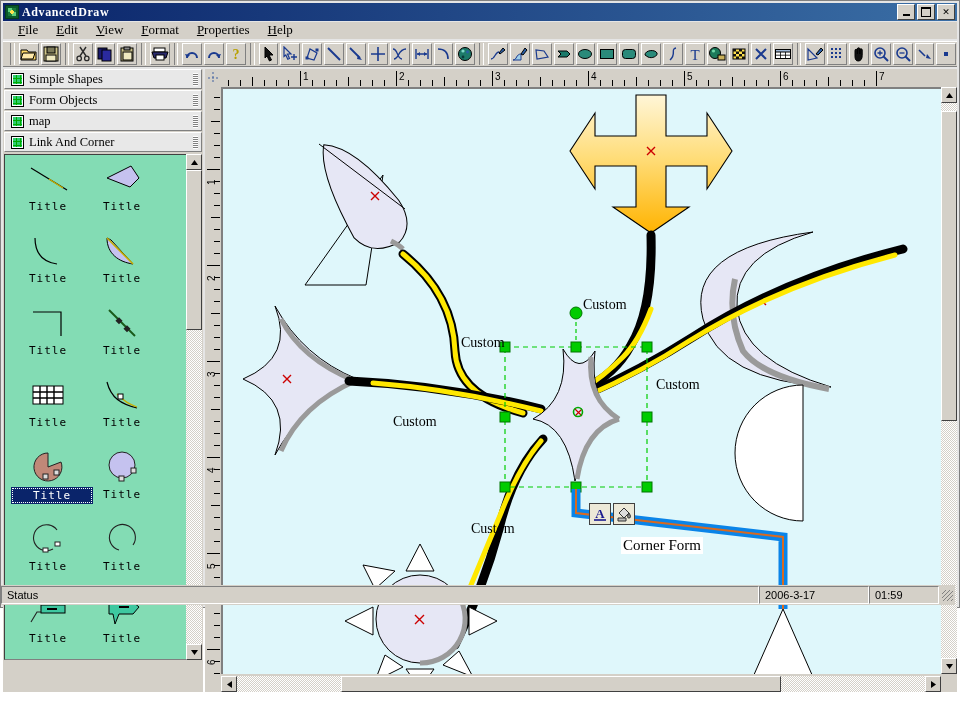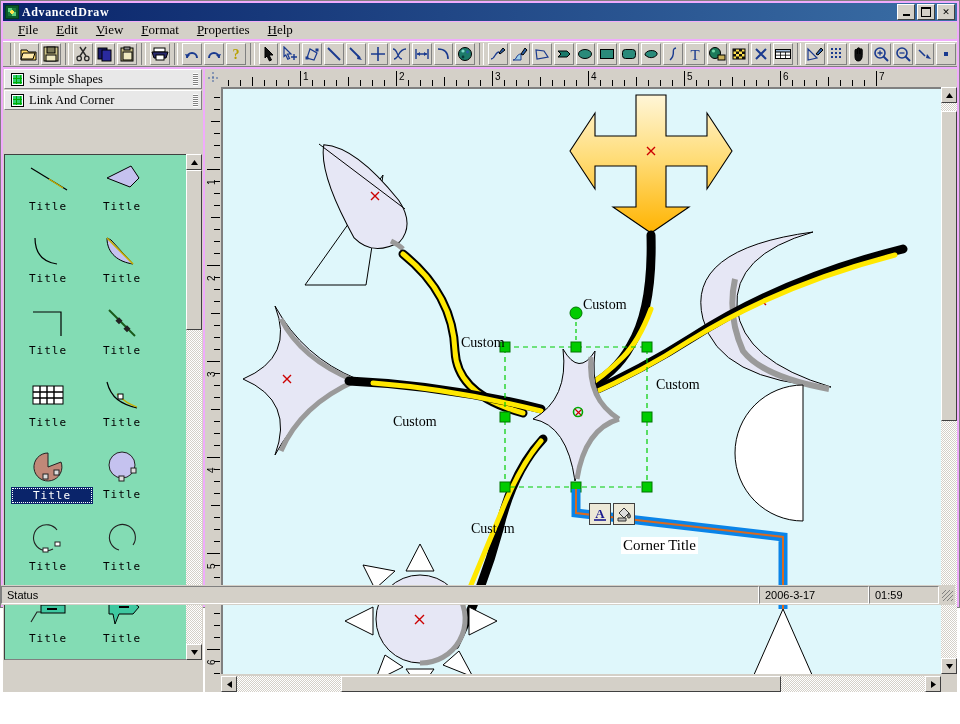--- a/index.html
+++ b/index.html
@@ -1,18 +1,18 @@
 <!DOCTYPE html>
 <html><head>
 <meta charset="utf-8">
 <style>
   html,body{margin:0;padding:0;background:#fff;}
   body{width:960px;height:724px;overflow:hidden;
        font-family:"Liberation Serif",serif;font-size:12px;}
-  .app{position:relative;width:960px;height:608px;background:#f0abfc;
+  .app{position:relative;width:960px;height:608px;background:#e5e5e5;
        border:1px solid #808080;box-sizing:border-box;}
 
   
   .titlebar{position:absolute;left:2px;top:2px;width:954px;height:18px;
      background:linear-gradient(to right,#0a246a,#3a6ea5);
      display:flex;align-items:center;}
   .tb-ico{width:14px;height:14px;margin:0 3px 0 2px;position:relative;
      background:#0a5a2a;border:1px solid #063c1c;box-sizing:border-box;}
   .tb-ico:after{content:"";position:absolute;left:2px;top:2px;width:8px;height:8px;
      background:
@@ -430,20 +430,30 @@
       <svg width="16" height="16" viewBox="0 0 16 16">
           <rect x="6" y="6" width="4" height="4" fill="#1a3a8f"></rect>
         </svg>
       </div>
   </div>
 
   <div class="leftpane">
     <div class="cat">
       <span class="cicon"></span>
       <span class="clabel">Simple Shapes</span>
+      <span class="grip"></span>
+    </div>
+    <div class="cat">
+      <span class="cicon"></span>
+      <span class="clabel">Form Objects</span>
+      <span class="grip"></span>
+    </div>
+    <div class="cat">
+      <span class="cicon"></span>
+      <span class="clabel">map</span>
       <span class="grip"></span>
     </div>
     <div class="cat">
       <span class="cicon"></span>
       <span class="clabel">Link And Corner</span>
       <span class="grip"></span>
     </div>
 
     <div class="palette">
       <div class="pgrid">
@@ -871,21 +881,21 @@
                    L516 628 L460 588 L530 588 Z" fill="#ffffff" stroke="#000" stroke-width="1"></path>
           <path d="M556 597 l9 9 m0 -9 l-9 9" stroke="#cc0000" stroke-width="1.4"></path>
         </g>
       </svg>
 
       <div class="lbl" style="left:238px;top:246px;">Custom</div>
       <div class="lbl" style="left:360px;top:208px;">Custom</div>
       <div class="lbl" style="left:433px;top:288px;">Custom</div>
       <div class="lbl" style="left:170px;top:325px;">Custom</div>
       <div class="lbl" style="left:248px;top:432px;">Custom</div>
-      <div class="lbl boxed" style="left:398px;top:448px;font-size:15px;">Corner Title</div>
+      <div class="lbl boxed" style="left:398px;top:448px;font-size:15px;">Corner Form</div>
 
       <div class="floatbar" style="left:366px;top:414px;">
         <div class="fbtn">
           <svg width="18" height="18" viewBox="0 0 18 18">
               <text x="9" y="13" font-size="13" font-weight="bold" font-family="Liberation Serif, serif" fill="#1a1a8f" text-anchor="middle">A</text>
               <path d="M3 15h12" stroke="#1a1a8f" stroke-width="1.6"></path>
             </svg>
         </div>
         <div class="fbtn">
           <svg width="18" height="18" viewBox="0 0 18 18">

